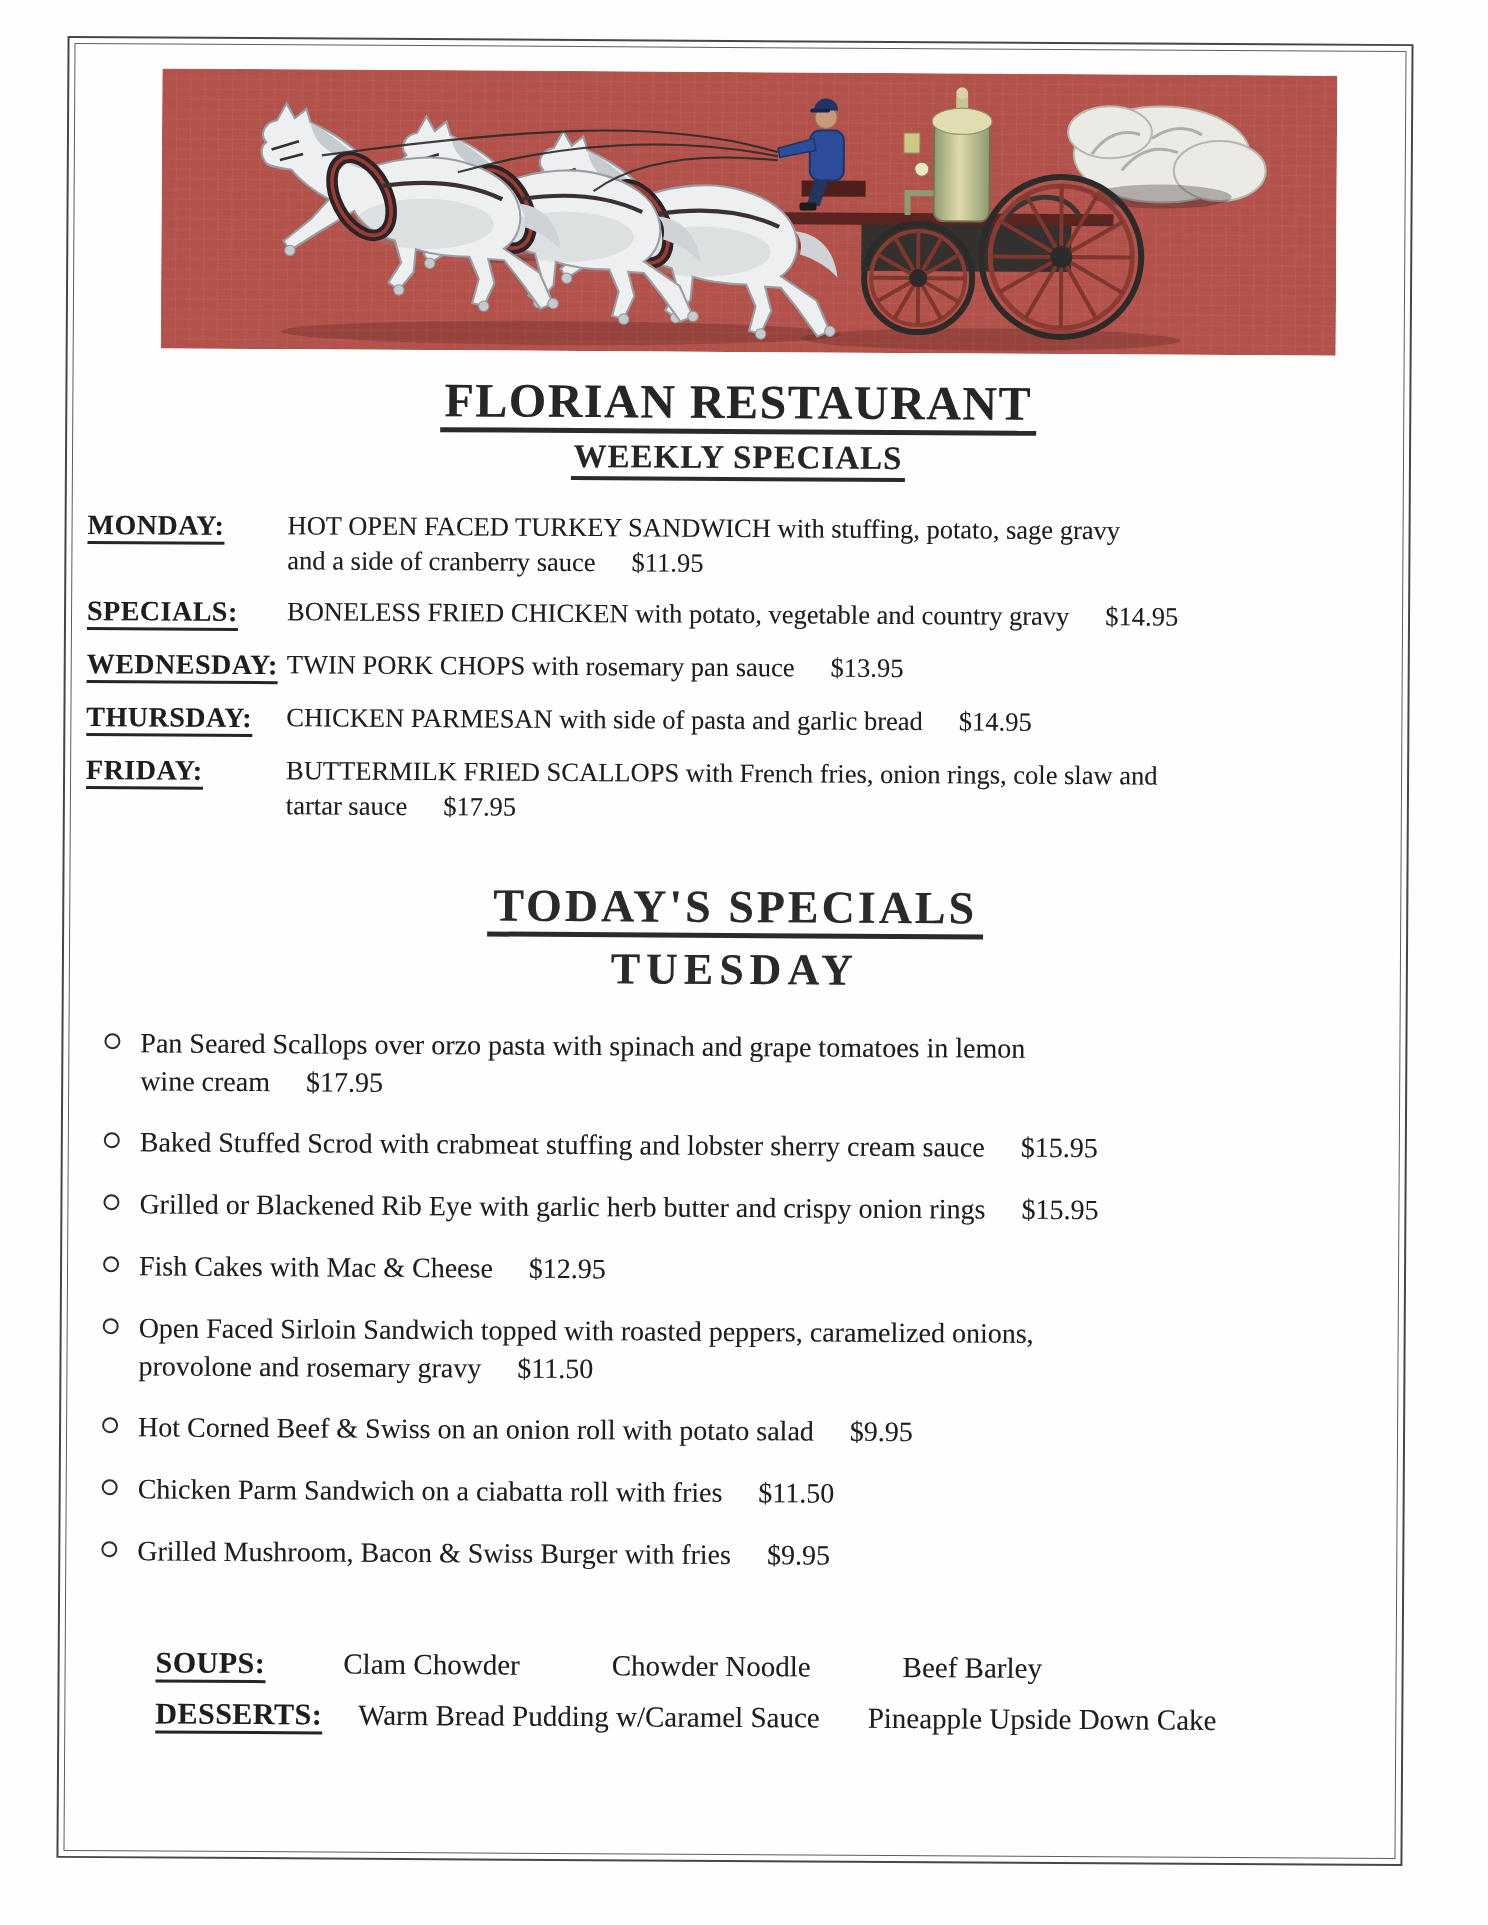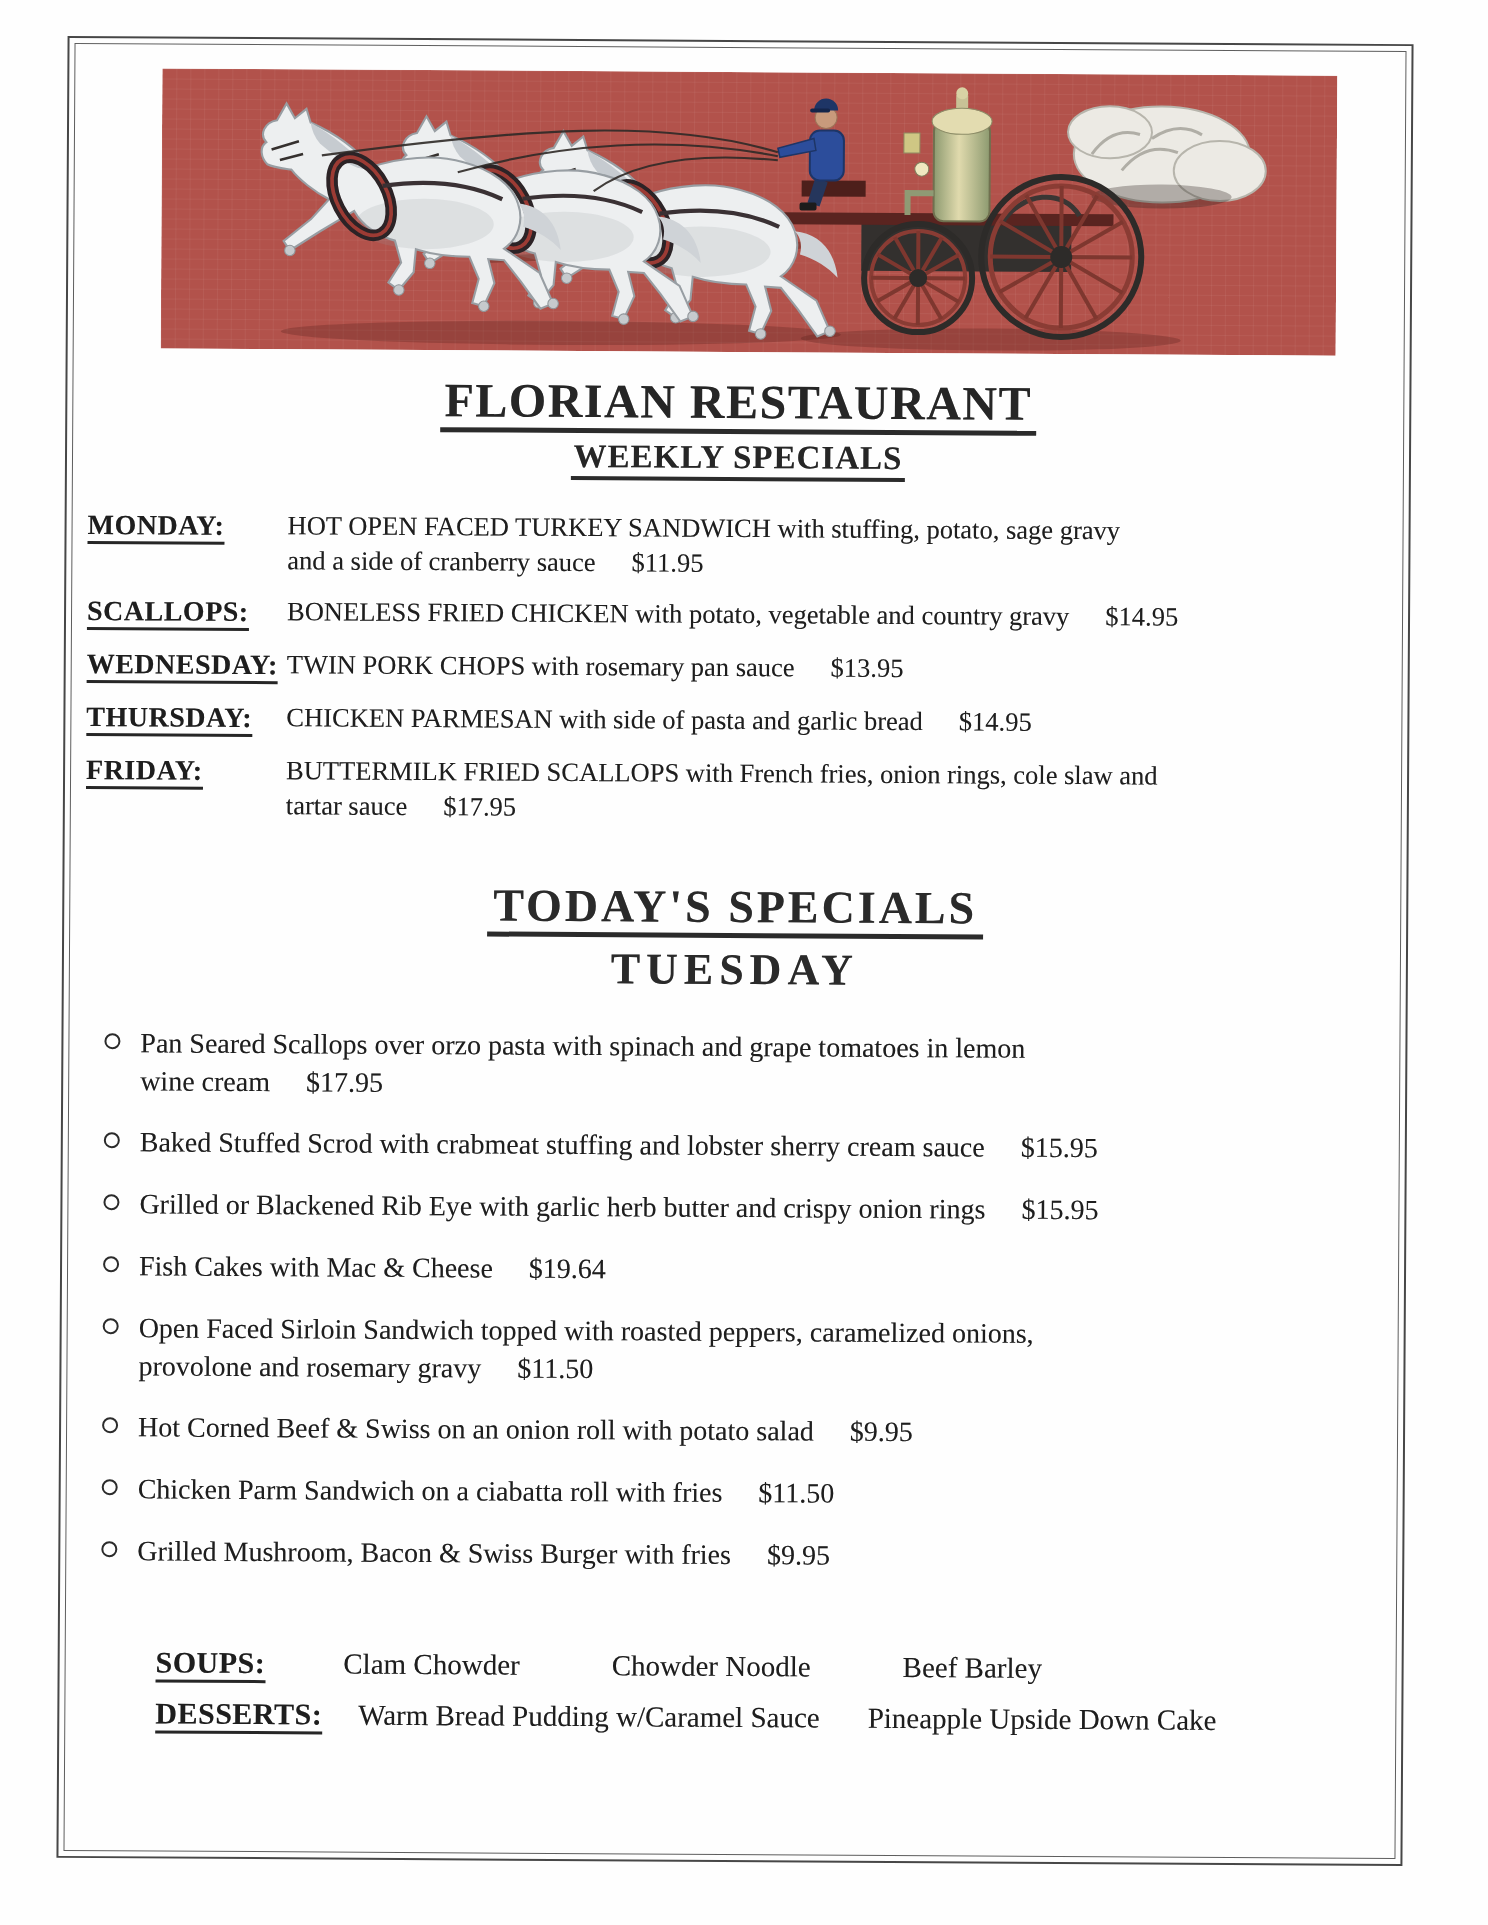--- a/index.html
+++ b/index.html
@@ -199,21 +199,21 @@
 
       <div class="wrow">
         <div class="wday"><span>MONDAY:</span></div>
         <div class="wdesc">
           <div>HOT OPEN FACED TURKEY SANDWICH with stuffing, potato, sage gravy</div>
           <div><span>and a side of cranberry sauce</span><span class="price">$11.95</span></div>
         </div>
       </div>
 
       <div class="wrow">
-        <div class="wday"><span>SCALLOPS:</span></div>
+        <div class="wday"><span>SPECIALS:</span></div>
         <div class="wdesc">
           <span>BONELESS FRIED CHICKEN with potato, vegetable and country gravy</span><span class="price">$14.95</span>
         </div>
       </div>
 
       <div class="wrow">
         <div class="wday"><span>WEDNESDAY:</span></div>
         <div class="wdesc">
           <span>TWIN PORK CHOPS with rosemary pan sauce</span><span class="price">$13.95</span>
         </div>
@@ -258,21 +258,21 @@
         <div class="itext"><span>Baked Stuffed Scrod with crabmeat stuffing and lobster sherry cream sauce</span><span class="price">$15.95</span></div>
       </li>
 
       <li>
         <span class="bullet"></span>
         <div class="itext"><span>Grilled or Blackened Rib Eye with garlic herb butter and crispy onion rings</span><span class="price">$15.95</span></div>
       </li>
 
       <li>
         <span class="bullet"></span>
-        <div class="itext"><span>Fish Cakes with Mac &amp; Cheese</span><span class="price">$19.64</span></div>
+        <div class="itext"><span>Fish Cakes with Mac &amp; Cheese</span><span class="price">$12.95</span></div>
       </li>
 
       <li>
         <span class="bullet"></span>
         <div class="itext">
           <div>Open Faced Sirloin Sandwich topped with roasted peppers, caramelized onions,</div>
           <div><span>provolone and rosemary gravy</span><span class="price">$11.50</span></div>
         </div>
       </li>
 

